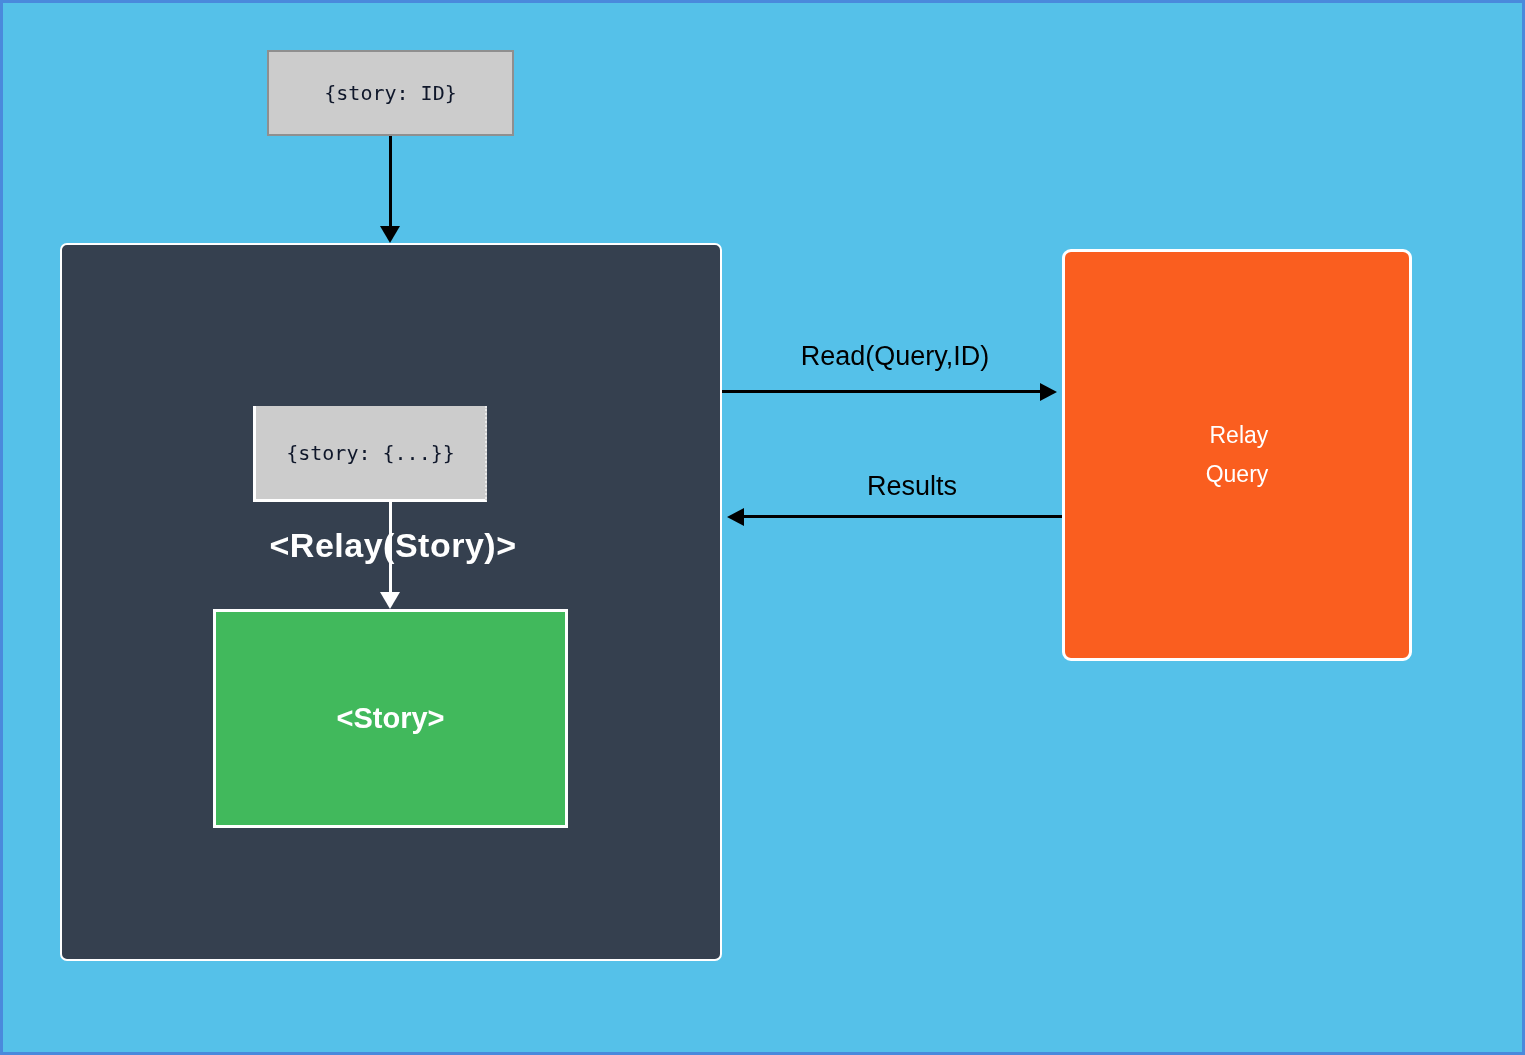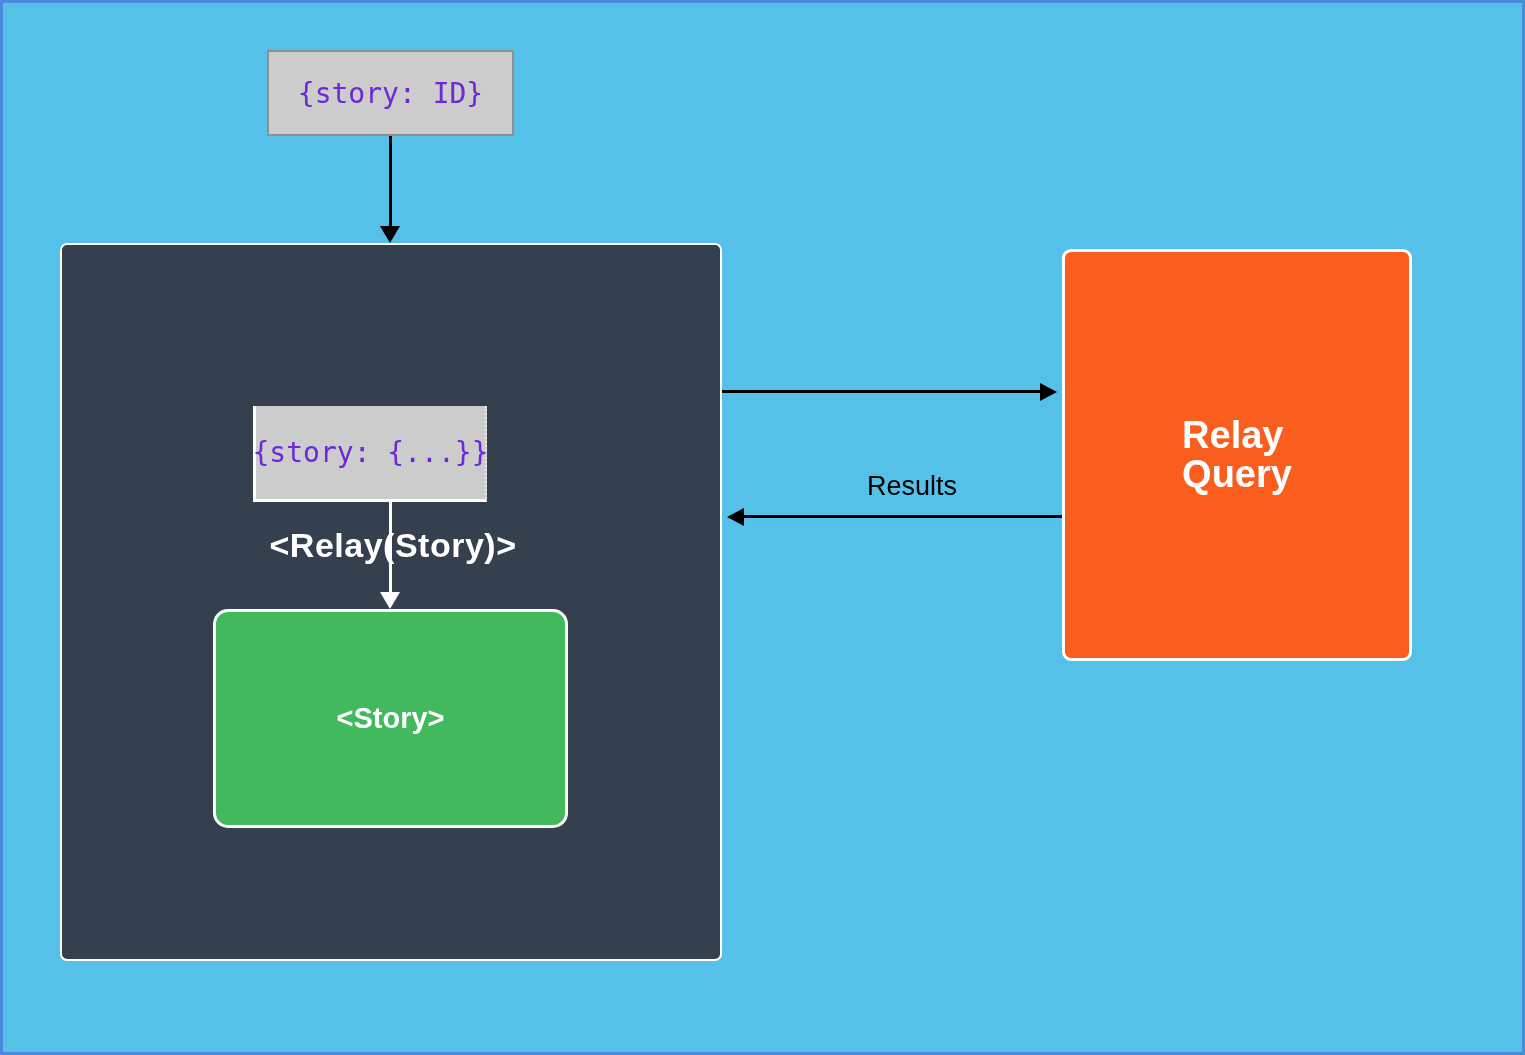--- a/index.html
+++ b/index.html
@@ -19,22 +19,22 @@
   }
   
   .code-box {
     position: absolute;
     box-sizing: border-box;
     background: var(--code-box-bg, #cccccc);
     display: flex;
     align-items: center;
     justify-content: center;
     font-family: "DejaVu Sans Mono", monospace;
-    font-size: 28px;
-    color: #6d28d9;
+    font-size: 20px;
+    color: #0f172a;
     white-space: pre;
   }
   .props-box {
     left: 267px; top: 50px;
     width: 247px; height: 86px;
     border: 2px solid var(--code-box-border, #8f8f8f);
   }
   .query-box {
     left: 253px; top: 406px;
     width: 234px; height: 96px;
@@ -63,21 +63,21 @@
     letter-spacing: 0.5px;
   }
   
   .story-box {
     position: absolute;
     box-sizing: border-box;
     left: 213px; top: 609px;
     width: 355px; height: 219px;
     background: var(--story-bg, #41b95c);
     border: 3px solid #ffffff;
-    border-radius: 15px;
+    border-radius: 0;
     display: flex;
     align-items: center;
     justify-content: center;
     font-size: 29px;
     font-weight: bold;
     color: #ffffff;
   }
   
   .store-box {
     position: absolute;
@@ -85,23 +85,23 @@
     left: 1062px; top: 249px;
     width: 350px; height: 412px;
     background: var(--store-bg, #fa5e1f);
     border: 3px solid #ffffff;
     border-radius: 9px;
     display: flex;
     align-items: center;
     justify-content: center;
   }
   .store-label {
-    text-align: left;
-    font-size: 38px;
-    font-weight: bold;
+    text-align: right;
+    font-size: 23px;
+    font-weight: normal;
     color: #ffffff;
     line-height: 39px;
   }
   .store-label span { display: block; }
   
   .line { position: absolute; background: var(--arrow-black, #000000); }
   .line.white { background: #ffffff; }
   .head { position: absolute; width: 0; height: 0; }
   .head-down-black {
     border-left: 10px solid transparent;
@@ -158,20 +158,21 @@
     <span>&lt;Story&gt;</span>
   </div>
 
   <div class="store-box">
     <div class="store-label">
       <span>Relay</span>
       <span>Query</span>
     </div>
   </div>
 
+  <div class="arrow-label" style="left:735px; top:341px;">Read(Query,ID)</div>
   <div class="line" style="left:722px; top:390px; width:322px; height:3px;"></div>
   <div class="head head-right-black" style="left:1040px; top:383px;"></div>
 
   <div class="arrow-label" style="left:752px; top:471px;">Results</div>
   <div class="line" style="left:744px; top:515px; width:318px; height:3px;"></div>
   <div class="head head-left-black" style="left:727px; top:508px;"></div>
 
 </div>
 
 </body></html>

